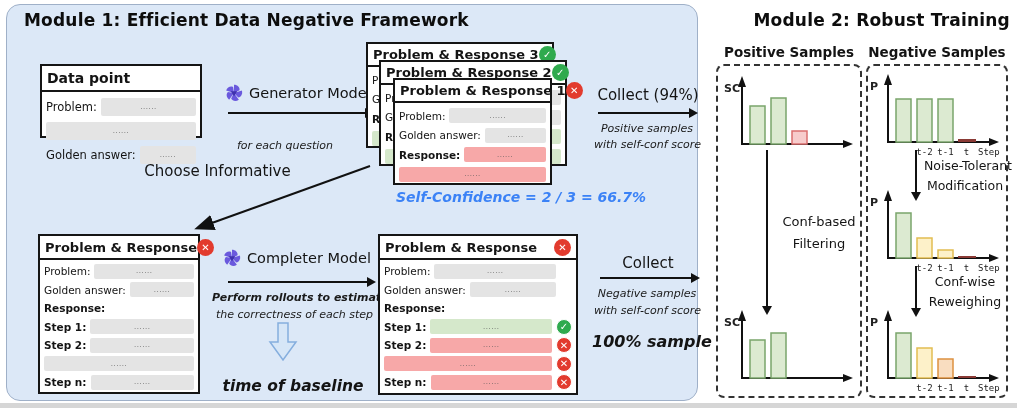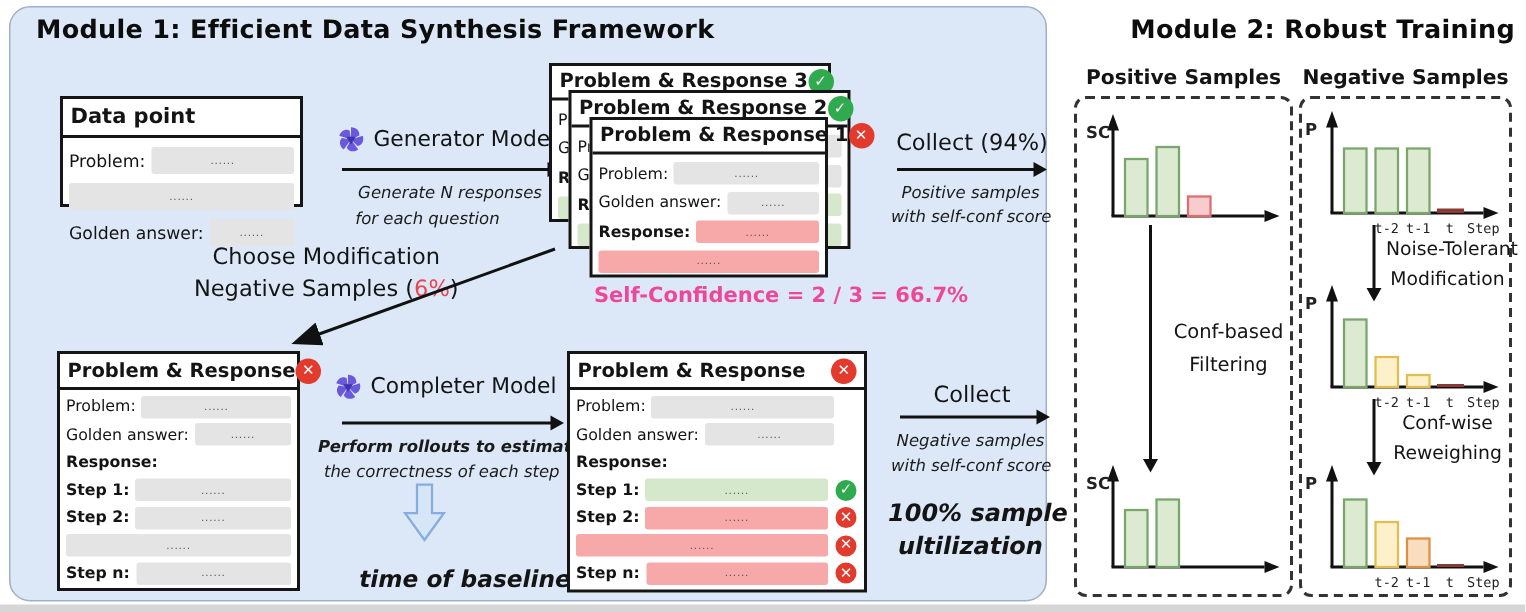--- a/index.html
+++ b/index.html
@@ -20,21 +20,21 @@
     font-size:7px;letter-spacing:.5px;color:#555;border-radius:2px;overflow:hidden;}
   .val.gray{background:#e4e4e4;} .val.pink{background:#f7a8a8;} .val.green{background:#d5e8cb;}
   .st{width:16px;height:16px;border-radius:50%;display:flex;align-items:center;justify-content:center;
     color:#fff;font-size:10px;font-weight:700;border:1.5px solid #fff;box-sizing:border-box;flex:0 0 auto;}
   .st.ok{background:#2faa4e;} .st.bad{background:#e23b2e;}
   .st.hdr{border:none;width:17px;height:17px;}
   .cap{position:absolute;font-style:italic;font-size:11px;text-align:center;white-space:nowrap;color:#1a1a1a;}
   .biglab{position:absolute;font-size:15px;text-align:center;white-space:nowrap;}
   .note{position:absolute;font-size:15.5px;font-weight:700;font-style:italic;text-align:center;white-space:nowrap;}
   .red{color:#e8474f;}
-  .selfconf{position:absolute;font-size:14px;font-weight:700;color:#ec4899;white-space:nowrap;}
+  .selfconf{position:absolute;font-size:14px;font-weight:700;font-style:italic;color:#3b82f6;white-space:nowrap;}
   .ah{position:absolute;height:2px;background:#111;}
   .ah::after{content:"";position:absolute;right:-8px;top:-4.5px;border-left:9px solid #111;
     border-top:5.5px solid transparent;border-bottom:5.5px solid transparent;}
   .av{position:absolute;width:2px;background:#111;}
   .av::after{content:"";position:absolute;bottom:-9px;left:-4.5px;border-top:9px solid #111;
     border-left:5.5px solid transparent;border-right:5.5px solid transparent;}
   .dashbox{position:absolute;border:2px dashed #333;border-radius:8px;box-sizing:border-box;}
   .m2lab{position:absolute;font-size:13.5px;font-weight:600;text-align:center;white-space:nowrap;}
   .arrlab{position:absolute;font-size:13px;text-align:center;white-space:nowrap;}
   .arrlab.small{font-size:12.5px;}
@@ -42,21 +42,21 @@
   svg.overlay{position:absolute;left:0;top:0;pointer-events:none;}
   .modicon{position:absolute;width:22px;height:22px;}
   .edge-strip{position:absolute;left:0;top:403px;width:1017px;height:5px;background:#d6d6d6;}
 </style>
 </head>
 <body>
 
 <div class="canvas">
 
   <div class="panel m1"></div>
-  <div class="mtitle" style="left:24px;top:10px;">Module 1: Efficient Data Synthesis Framework</div>
+  <div class="mtitle" style="left:24px;top:10px;">Module 1: Efficient Data Negative Framework</div>
 
   <div class="card" style="left:40px;top:64px;width:162px;height:74px;">
     <div class="card-h" style="font-size:14px;height:24px;justify-content:flex-start;">Data point</div>
     <div class="rows">
       <div class="row" style="height:24px;">
         <span class="lbl" style="font-size:11.5px;">Problem:</span>
         <span class="val gray" style="height:18px;">......</span>
       </div>
       <div class="row" style="height:24px;">
         <span class="val gray" style="height:18px;">......</span>
@@ -73,25 +73,23 @@
       <path d="M12 3 C16 3 18.5 6 18 9 L12 12 Z"></path>
       <path d="M12 3 C16 3 18.5 6 18 9 L12 12 Z" transform="rotate(72 12 12)"></path>
       <path d="M12 3 C16 3 18.5 6 18 9 L12 12 Z" transform="rotate(144 12 12)"></path>
       <path d="M12 3 C16 3 18.5 6 18 9 L12 12 Z" transform="rotate(216 12 12)"></path>
       <path d="M12 3 C16 3 18.5 6 18 9 L12 12 Z" transform="rotate(288 12 12)"></path>
     </g>
     <path d="M8.5 10 L15.5 10 L12 15.5 Z" fill="#3f32ad"></path>
   </svg>
   <div class="biglab" style="left:249px;top:85px;font-size:14.5px;">Generator Model</div>
   <div class="ah" style="left:228px;top:112px;width:138px;"></div>
-  <div class="cap" style="left:225px;top:122px;width:150px;">Generate N responses</div>
   <div class="cap" style="left:210px;top:139px;width:150px;">for each question</div>
 
-  <div class="biglab" style="left:105px;top:162px;width:225px;">Choose Modification</div>
-  <div class="biglab" style="left:105px;top:183px;width:225px;"><span>Negative Samples (</span><span class="red">6%</span><span>)</span></div>
+  <div class="biglab" style="left:105px;top:162px;width:225px;">Choose Informative</div>
 
   <svg class="overlay" width="1017" height="408" style="z-index:2;">
     <defs>
       <marker id="ahm" markerWidth="10" markerHeight="8" refX="8" refY="4" orient="auto">
         <polygon points="0,0 10,4 0,8" fill="#111"></polygon>
       </marker>
     </defs>
     <line x1="370" y1="166" x2="198" y2="228" stroke="#111" stroke-width="2" marker-end="url(#ahm)"></line>
   </svg>
 
@@ -216,21 +214,21 @@
     </g>
     <path d="M8.5 10 L15.5 10 L12 15.5 Z" fill="#3f32ad"></path>
   </svg>
   <div class="biglab" style="left:247px;top:250px;font-size:14.5px;">Completer Model</div>
   <div class="ah" style="left:228px;top:281px;width:140px;"></div>
   <div class="cap" style="left:212px;top:291px;width:165px;font-weight:bold;">Perform rollouts to estimate</div>
   <div class="cap" style="left:212px;top:308px;width:165px;">the correctness of each step</div>
   <svg style="position:absolute;left:268px;top:322px;" width="30" height="40">
     <path d="M10,1 h10 v19 h8 L15,38 L2,20 h8 Z" fill="#d6e6f7" stroke="#85aede" stroke-width="1.5"></path>
   </svg>
-  <div class="note" style="left:220px;top:377px;width:180px;">time of baseline</div>
+  <div class="note" style="left:203px;top:377px;width:180px;">time of baseline</div>
 
   <div class="card" style="left:378px;top:234px;width:200px;height:161px;">
     <div class="card-h" style="height:22px;">
       <span>Problem &amp; Response</span>
       <span class="st bad hdr">✕</span>
     </div>
     <div class="rows" style="padding:2px 4px;">
       <div class="row sm">
           <span class="lbl">Problem:</span>
           <span class="val gray" style="margin-right:16px;">......</span>
@@ -262,21 +260,20 @@
           <span class="st bad">✕</span>
         </div>
     </div>
   </div>
 
   <div class="biglab" style="left:596px;top:254px;width:104px;">Collect</div>
   <div class="ah" style="left:600px;top:277px;width:92px;"></div>
   <div class="cap" style="left:594px;top:287px;width:106px;">Negative samples</div>
   <div class="cap" style="left:594px;top:304px;width:106px;">with self-conf score</div>
   <div class="note" style="left:592px;top:332px;width:110px;font-size:16px;">100% sample</div>
-  <div class="note" style="left:592px;top:354px;width:110px;font-size:16px;">ultilization</div>
 
   <div class="mtitle" style="left:702px;top:10px;width:308px;text-align:right;">Module 2: Robust Training</div>
   <div class="m2lab" style="left:716px;top:44px;width:146px;">Positive Samples</div>
   <div class="m2lab" style="left:866px;top:44px;width:142px;">Negative Samples</div>
 
   <div class="dashbox" style="left:716px;top:64px;width:146px;height:334px;"></div>
   <div class="dashbox" style="left:866px;top:64px;width:142px;height:334px;"></div>
 
   <div class="chart" style="left:722px;top:72px;"><svg width="136" height="96">
         <line x1="20" y1="72" x2="20" y2="13" stroke="#111" stroke-width="2"></line>

